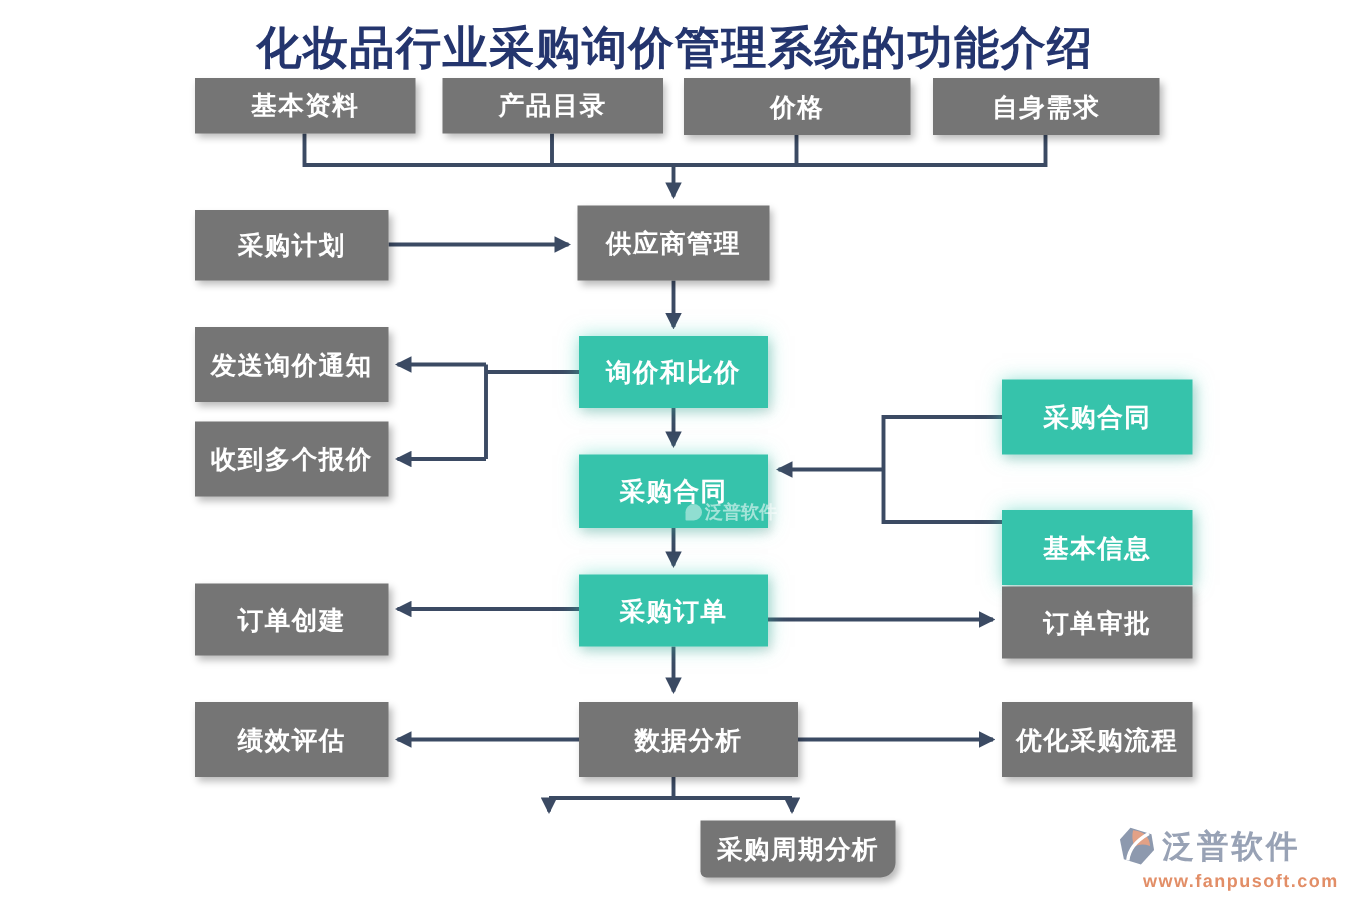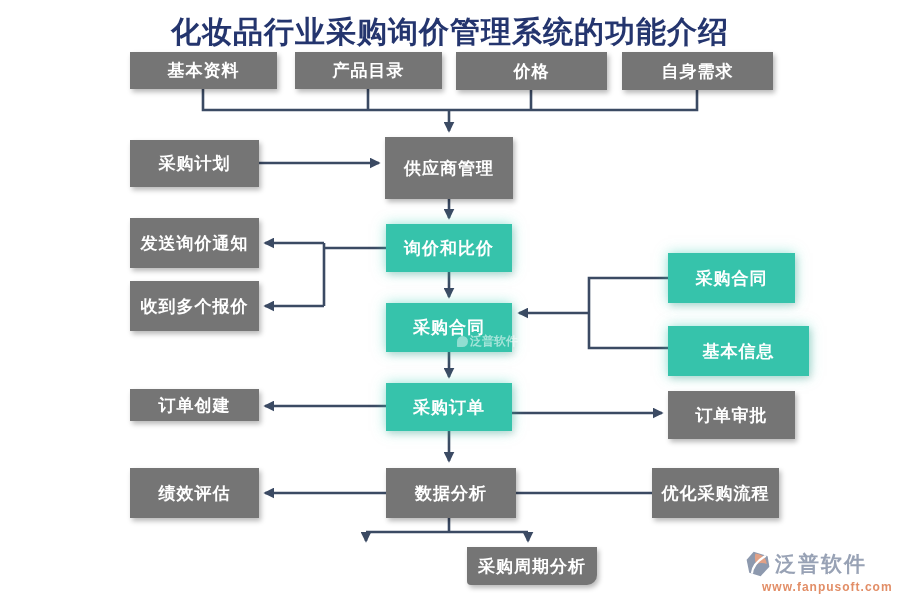--- a/index.html
+++ b/index.html
@@ -86,44 +86,44 @@
     <path d="M366,532 V541" marker-end="url(#ah)"></path>
     <path d="M528,532 V541" marker-end="url(#ah)"></path>
   </svg>
 
   <div class="box gray" style="left:130px;top:52px;width:147px;height:37px">基本资料</div>
   <div class="box gray" style="left:456px;top:52px;width:151px;height:38px">价格</div>
   <div class="box gray" style="left:295px;top:52px;width:147px;height:37px">产品目录</div>
   <div class="box gray" style="left:622px;top:52px;width:151px;height:38px">自身需求</div>
 
   <div class="box gray" style="left:130px;top:140px;width:129px;height:47px">采购计划</div>
-  <div class="box gray" style="left:385px;top:137px;width:128px;height:62px">供应商管理</div>
+  <div class="box gray" style="left:385px;top:137px;width:128px;height:50px">供应商管理</div>
 
   <div class="box gray" style="left:130px;top:218px;width:129px;height:50px">发送询价通知</div>
   <div class="box teal" style="left:386px;top:224px;width:126px;height:48px">询价和比价</div>
   <div class="box gray" style="left:130px;top:281px;width:129px;height:50px">收到多个报价</div>
 
   <div class="box teal" style="left:386px;top:303px;width:126px;height:49px">
     <span>采购合同</span>
     <span class="wm">
       <span class="wm-circle"></span>
       <span>泛普软件</span>
     </span>
   </div>
 
   <div class="box teal" style="left:668px;top:253px;width:127px;height:50px">采购合同</div>
-  <div class="box teal" style="left:668px;top:326px;width:141px;height:50px">基本信息</div>
+  <div class="box teal" style="left:668px;top:340px;width:127px;height:50px">基本信息</div>
 
-  <div class="box gray" style="left:130px;top:389px;width:129px;height:32px">订单创建</div>
+  <div class="box gray" style="left:130px;top:389px;width:129px;height:48px">订单创建</div>
   <div class="box teal" style="left:386px;top:383px;width:126px;height:48px">采购订单</div>
   <div class="box gray" style="left:668px;top:391px;width:127px;height:48px">订单审批</div>
 
   <div class="box gray" style="left:130px;top:468px;width:129px;height:50px">绩效评估</div>
-  <div class="box gray" style="left:386px;top:468px;width:130px;height:50px">数据分析</div>
-  <div class="box gray" style="left:652px;top:468px;width:127px;height:50px">优化采购流程</div>
+  <div class="box gray" style="left:386px;top:468px;width:146px;height:50px">数据分析</div>
+  <div class="box gray" style="left:668px;top:468px;width:127px;height:50px">优化采购流程</div>
 
   <div class="box gray" style="left:467px;top:547px;width:130px;height:38px;border-radius:0 0 10px 4px">采购周期分析</div>
 
   <div class="logo">
     <div class="logo-row">
       <svg width="28" height="30" viewBox="0 0 32 32">
         <path d="M11,2 L27,7 L29,19 L19,30 L6,26 L3,11 Z" fill="#8d99ae"></path>
         <path d="M13,4 Q25,5 26,16 Q19,13.5 14,16.5 Q11.5,10 13,4 Z" fill="#e2a186"></path>
         <path d="M9,27 Q10,15 25,6.5" stroke="#ffffff" stroke-width="2.6" fill="none"></path>
       </svg>

